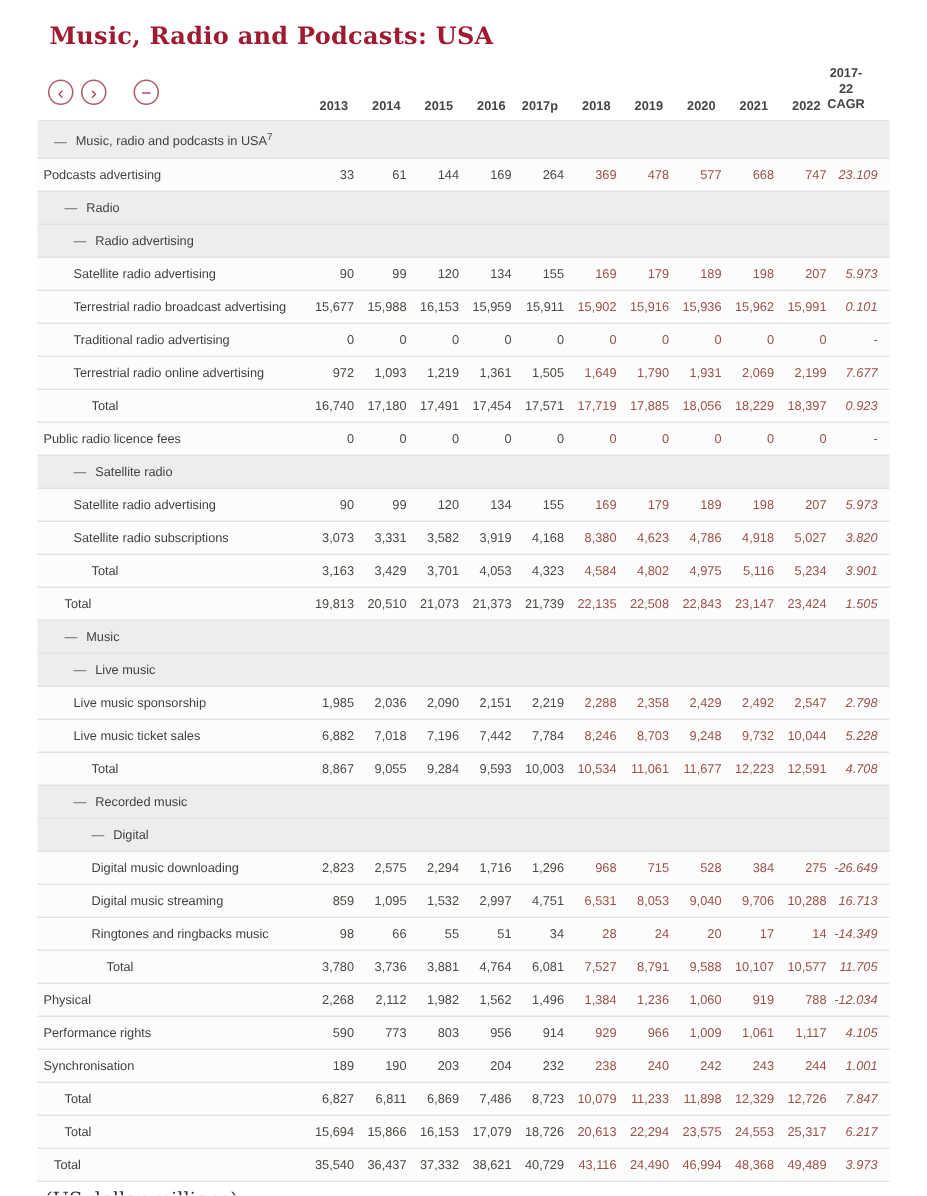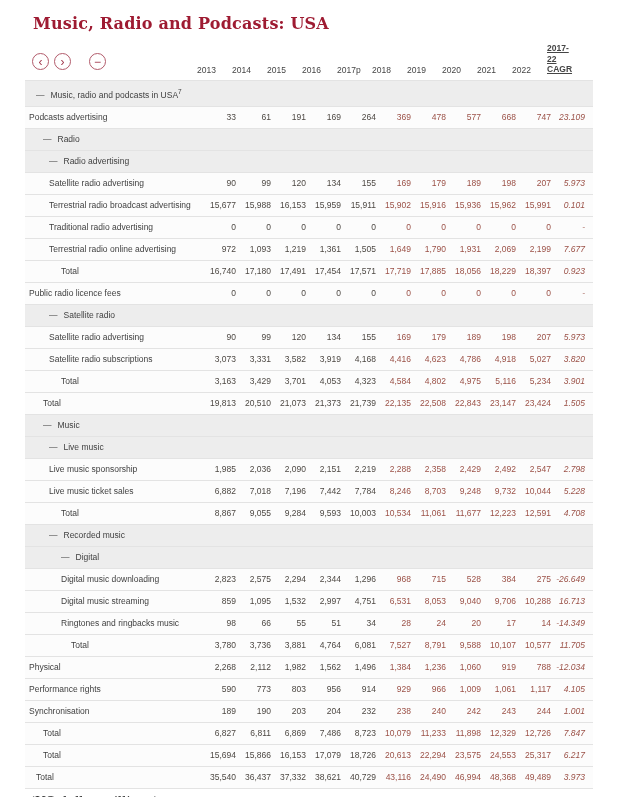--- a/index.html
+++ b/index.html
@@ -10,23 +10,23 @@
   
   .thead{display:flex;align-items:flex-end;margin:0 25px;padding:4px 0 5px 0;}
   .label-col{width:172px;display:flex;align-items:center;padding-left:7px;box-sizing:border-box;
              align-self:center;margin-top:6px;}
   .circle-btn{width:17px;height:17px;border:1px solid #b25b6b;border-radius:50%;background:#fff;
               color:#a23a4e;display:flex;align-items:center;justify-content:center;
               font-size:12px;line-height:1;padding:0;margin-right:5px;cursor:pointer;
               font-family:"Liberation Sans",sans-serif;}
   .circle-btn.minus{margin-left:13px;}
   .years{display:flex;}
-  .year{width:35px;text-align:left;font-size:8.5px;font-weight:400;color:#454545;}
-  .cagr-head{width:34px;padding-right:8px;text-align:left;font-size:8.5px;font-weight:700;
-             color:#454545;white-space:pre-line;line-height:1.25;text-decoration:underline;}
+  .year{width:35px;text-align:right;font-size:8.5px;font-weight:700;color:#454545;}
+  .cagr-head{width:34px;padding-right:8px;text-align:center;font-size:8.5px;font-weight:700;
+             color:#454545;white-space:pre-line;line-height:1.25;}
   
   .tbl{margin:0 25px;border-top:1px solid #e3e3e3;}
   .row{display:flex;align-items:center;border-bottom:1px solid #e3e3e3;background:#fcfcfc;
        padding:5px 0;}
   .row.group{background:#ededed;cursor:pointer;}
   .lab{flex:1;font-size:8.5px;color:#3f3f3f;line-height:11px;box-sizing:border-box;padding-right:4px;}
   .dash{margin-right:6px;color:#5a5a5a;}
   .lab sup{font-size:6.5px;}
   .lvl0 .lab{padding-left:4px;}
   .lvl1 .lab{padding-left:11px;}
@@ -76,21 +76,21 @@
   </div>
 
   <div class="tbl" id="tbl">
       <div class="row group lvl1">
         <div class="lab"><span class="dash">—</span><span>Music, radio and podcasts in USA</span><sup>7</sup></div>
       </div>
       <div class="row data lvl0">
         <div class="lab"><span>Podcasts advertising</span></div>
         <div class="cell">33</div>
         <div class="cell">61</div>
-        <div class="cell">191</div>
+        <div class="cell">144</div>
         <div class="cell">169</div>
         <div class="cell">264</div>
         <div class="cell fc">369</div>
         <div class="cell fc">478</div>
         <div class="cell fc">577</div>
         <div class="cell fc">668</div>
         <div class="cell fc">747</div>
         <div class="cell fc cagr">23.109</div>
       </div>
       <div class="row group lvl2">
@@ -200,21 +200,21 @@
         <div class="cell fc">207</div>
         <div class="cell fc cagr">5.973</div>
       </div>
       <div class="row data lvl3">
         <div class="lab"><span>Satellite radio subscriptions</span></div>
         <div class="cell">3,073</div>
         <div class="cell">3,331</div>
         <div class="cell">3,582</div>
         <div class="cell">3,919</div>
         <div class="cell">4,168</div>
-        <div class="cell fc">4,416</div>
+        <div class="cell fc">8,380</div>
         <div class="cell fc">4,623</div>
         <div class="cell fc">4,786</div>
         <div class="cell fc">4,918</div>
         <div class="cell fc">5,027</div>
         <div class="cell fc cagr">3.820</div>
       </div>
       <div class="row total lvl4">
         <div class="lab"><span>Total</span></div>
         <div class="cell">3,163</div>
         <div class="cell">3,429</div>
@@ -294,21 +294,21 @@
         <div class="lab"><span class="dash">—</span><span>Recorded music</span></div>
       </div>
       <div class="row group lvl4">
         <div class="lab"><span class="dash">—</span><span>Digital</span></div>
       </div>
       <div class="row data lvl4">
         <div class="lab"><span>Digital music downloading</span></div>
         <div class="cell">2,823</div>
         <div class="cell">2,575</div>
         <div class="cell">2,294</div>
-        <div class="cell">2,344</div>
+        <div class="cell">1,716</div>
         <div class="cell">1,296</div>
         <div class="cell fc">968</div>
         <div class="cell fc">715</div>
         <div class="cell fc">528</div>
         <div class="cell fc">384</div>
         <div class="cell fc">275</div>
         <div class="cell fc cagr">-26.649</div>
       </div>
       <div class="row data lvl4">
         <div class="lab"><span>Digital music streaming</span></div>

